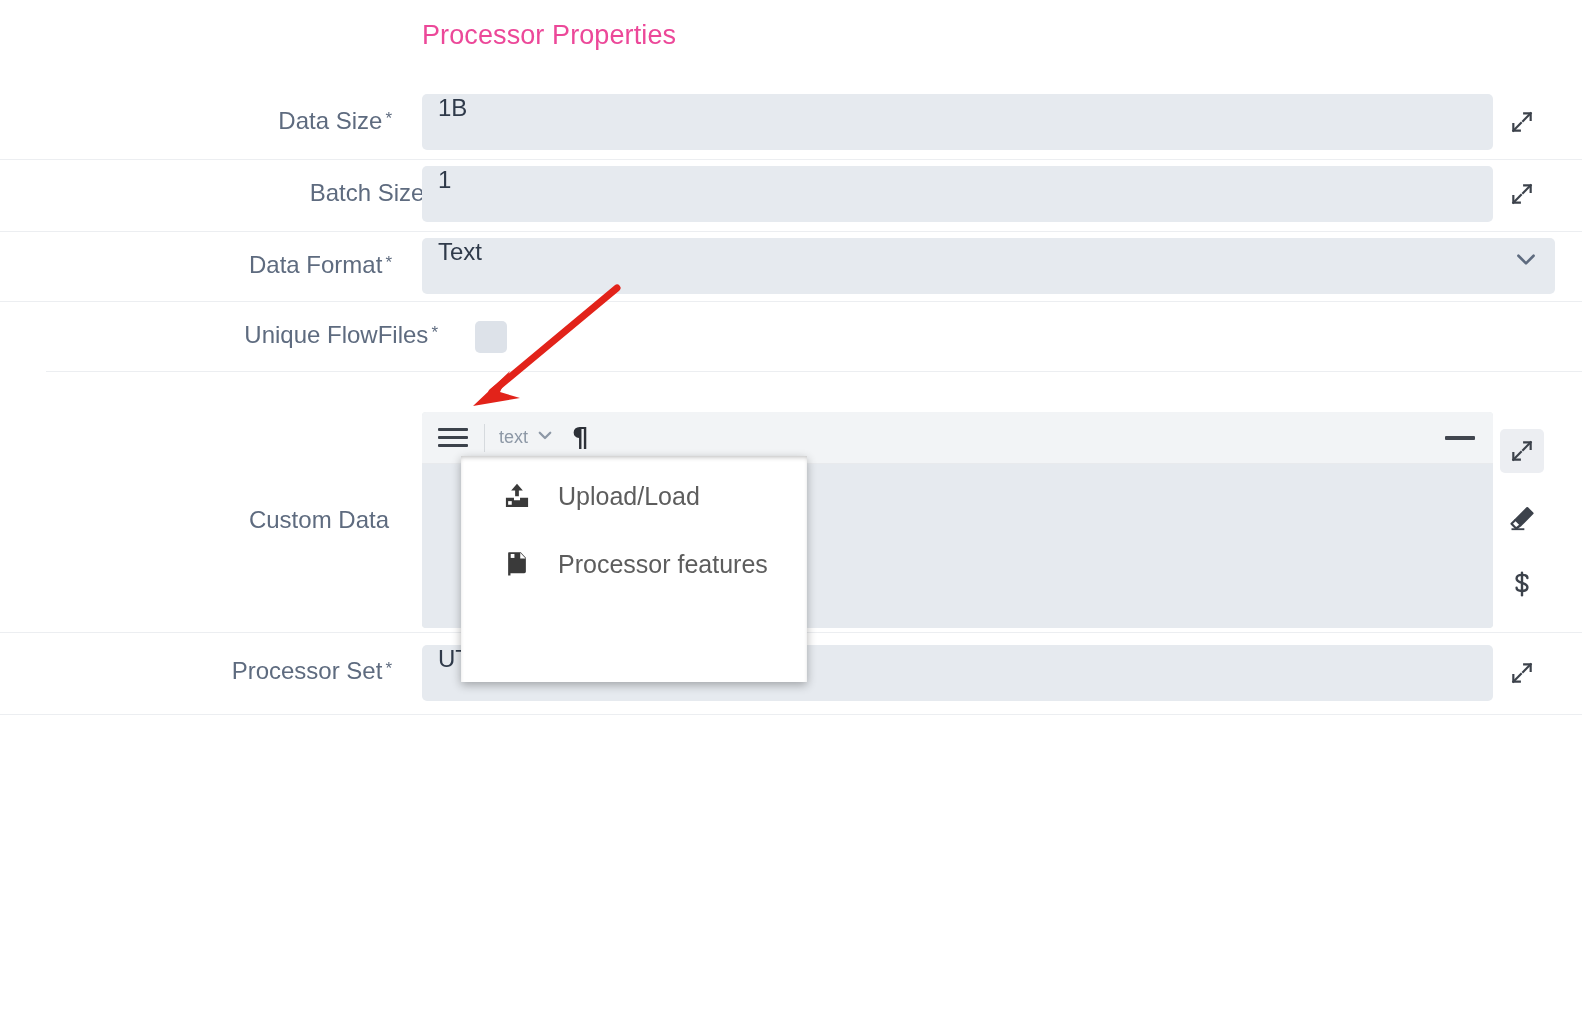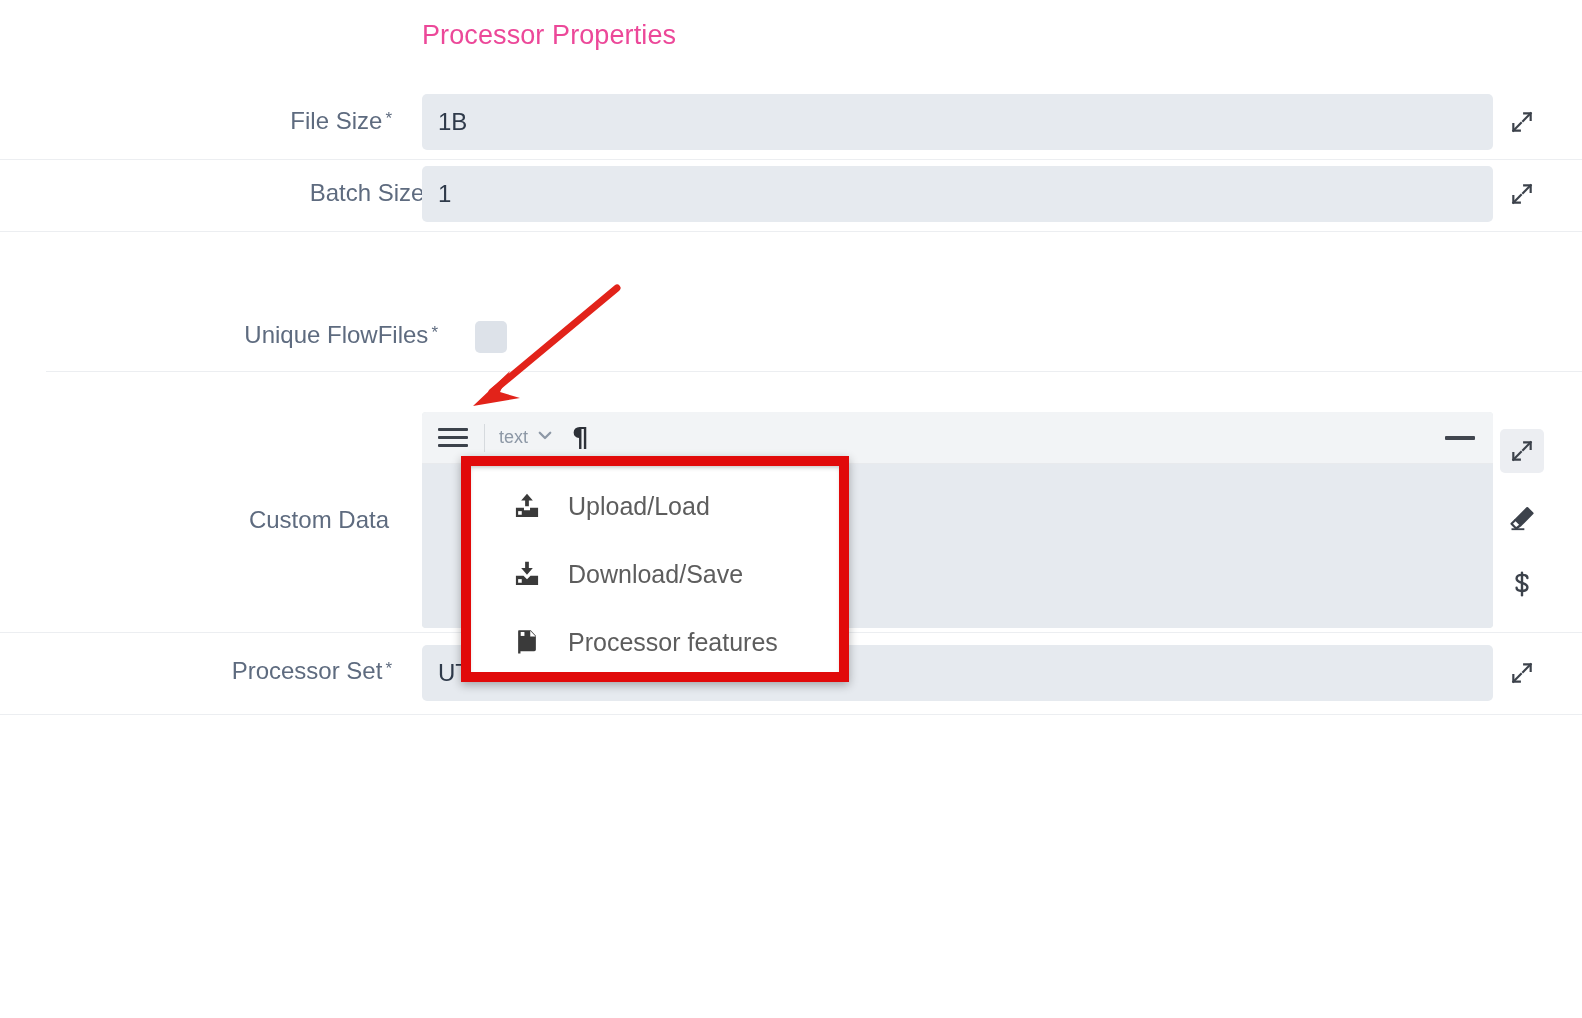--- a/index.html
+++ b/index.html
@@ -55,21 +55,21 @@
     color: #5e6b7f;
   }
 
   .field {
     position: absolute;
     left: 422px;
     background: #e6eaef;
     border-radius: 5px;
     height: 56px;
     display: flex;
-    align-items: center;
+    align-items: flex-start;
     padding: 0 16px;
     font-size: 24px;
     color: #2f3a4a;
     overflow: hidden;
     white-space: nowrap;
   }
 
   .field.input-w  { width: 1071px; }
   .field.select-w { width: 1133px; padding-right: 8px; }
 
@@ -178,24 +178,23 @@
   .editor-body {
     height: 164px;
     background: #e6eaef;
   }
 
   
   .menu-wrap {
     position: absolute;
     left: 461px;
     top: 456px;
-    width: 388px;
+    width: 346px;
     height: 226px;
     background: #e10a0a;
-    padding: 10px;
     box-shadow: 0 3px 9px rgba(0,0,0,0.30);
   }
   .menu {
     width: 100%;
     height: 100%;
     background: #ffffff;
     box-shadow: inset 0 3px 5px -2px rgba(0,0,0,0.28);
     padding-top: 6px;
   }
   .menu-item {
@@ -232,21 +231,21 @@
 </style>
 </head>
 <body>
 
 <div id="app">
 
   <div class="page-title">Processor Properties</div>
 
   <div class="prop-row" style="top:88px;height:72px;">
     <div class="prop-label" style="top:19px;">
-      <span>File Size</span><span class="req">*</span>
+      <span>Data Size</span><span class="req">*</span>
     </div>
     <div class="field input-w" style="top:6px;">
       <span>1B</span>
     </div>
     <div class="side-icon" style="left:1500px;top:12px;">
       <svg width="26" height="26" viewBox="0 0 24 24" fill="none" stroke="currentColor" stroke-width="2" stroke-linecap="square">
         <polyline points="14,4 20,4 20,10"></polyline>
           <line x1="20" y1="4" x2="13" y2="11"></line>
         <polyline points="10,20 4,20 4,14"></polyline>
           <line x1="4" y1="20" x2="11" y2="13"></line>
@@ -264,20 +263,33 @@
     <div class="side-icon" style="left:1500px;top:12px;">
       <svg width="26" height="26" viewBox="0 0 24 24" fill="none" stroke="currentColor" stroke-width="2" stroke-linecap="square">
         <polyline points="14,4 20,4 20,10"></polyline>
           <line x1="20" y1="4" x2="13" y2="11"></line>
         <polyline points="10,20 4,20 4,14"></polyline>
           <line x1="4" y1="20" x2="11" y2="13"></line>
       </svg>
     </div>
   </div>
 
+  <div class="prop-row" style="top:232px;height:70px;">
+    <div class="prop-label" style="top:19px;">
+      <span>Data Format</span><span class="req">*</span>
+    </div>
+    <div class="field select-w" style="top:6px;">
+      <span>Text</span>
+      <span class="select-chevron">
+        <svg width="26" height="26" viewBox="0 0 24 24" fill="none" stroke="currentColor" stroke-width="2.4" stroke-linecap="round" stroke-linejoin="round">
+          <polyline points="5,9 12,16 19,9"></polyline>
+        </svg>
+      </span>
+    </div>
+  </div>
 
   <div class="prop-row" style="top:302px;height:70px;margin-left:46px;">
     <div class="prop-label" style="top:19px;">
       <span>Unique FlowFiles</span><span class="req">*</span>
     </div>
     <div class="checkbox-box" style="top:19px;"></div>
   </div>
 
   <div class="prop-row" style="top:372px;height:261px;">
     <div class="prop-label" style="top:134px;">
@@ -353,30 +365,20 @@
         <span class="mi-icon">
           <svg width="28" height="28" viewBox="0 0 24 24" fill="currentColor">
             <path d="M12 1.4 L17 7.2 L13.6 7.2 L13.6 12.2 L10.4 12.2 L10.4 7.2 L7 7.2 Z"></path>
             <path d="M2.5 13.4 L9.4 13.4 L9.4 15.6 L14.6 15.6 L14.6 13.4 L21.5 13.4 L21.5 21.4 L2.5 21.4 Z"></path>
             <rect x="4.4" y="16.4" width="3.1" height="3.1" fill="#ffffff"></rect>
           </svg>
         </span>
         <span class="mi-label">Upload/Load</span>
       </div>
 
-      <div class="menu-item">
-        <span class="mi-icon">
-          <svg width="28" height="28" viewBox="0 0 24 24" fill="currentColor">
-            <path d="M10.4 1.6 L13.6 1.6 L13.6 6.8 L17 6.8 L12 12.6 L7 6.8 L10.4 6.8 Z"></path>
-            <path d="M2.5 13.4 L9.0 13.4 L12 16.6 L15 13.4 L21.5 13.4 L21.5 21.4 L2.5 21.4 Z"></path>
-            <rect x="4.4" y="16.4" width="3.1" height="3.1" fill="#ffffff"></rect>
-          </svg>
-        </span>
-        <span class="mi-label">Download/Save</span>
-      </div>
 
       <div class="menu-item">
         <span class="mi-icon">
           <svg width="28" height="28" viewBox="0 0 24 24" fill="currentColor">
             <path d="M5 2 L15.2 2 L19.6 6.6 L19.6 18.4 C19.6 19.3 19 19.9 18.2 19.9 L6.4 19.9 L6.4 21.8 L4.4 21.8 L4.4 3.4 C4.4 2.6 4.6 2 5 2 Z"></path>
             <path d="M14.8 2.3 L14.8 7.2 L19.4 7.2" fill="#ffffff"></path>
             <rect x="6.6" y="3.4" width="3.2" height="3.4" fill="#ffffff"></rect>
           </svg>
         </span>
         <span class="mi-label">Processor features</span>

